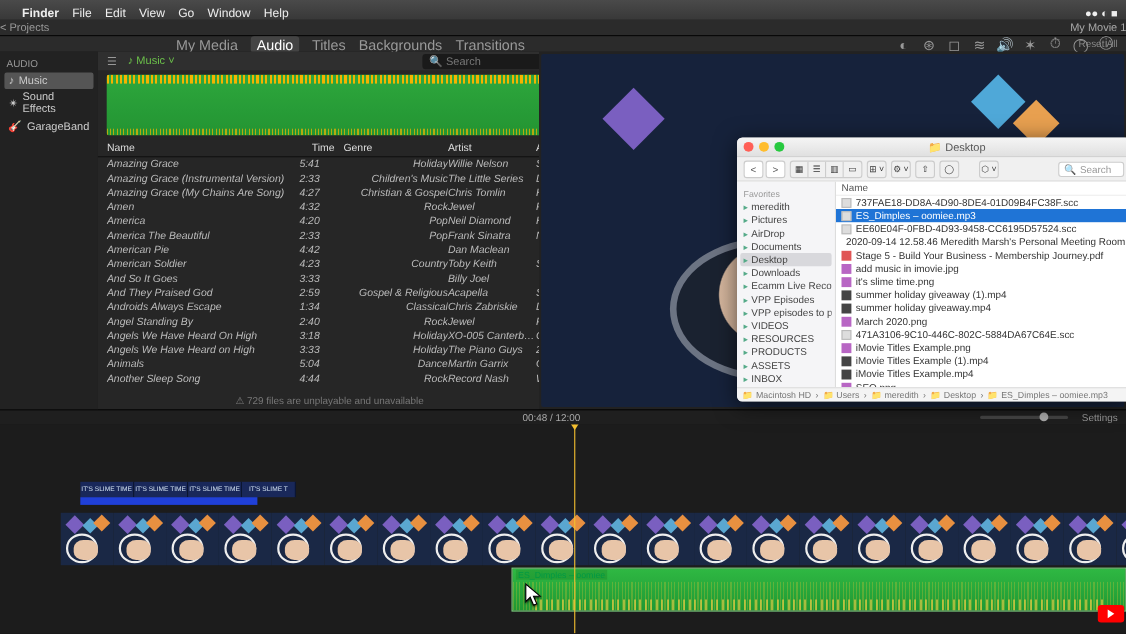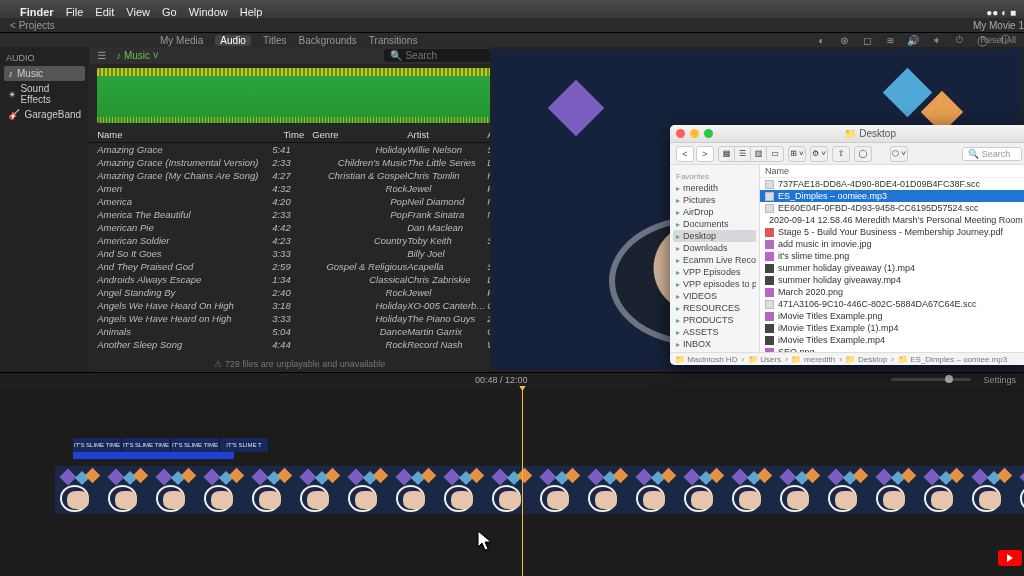--- a/index.html
+++ b/index.html
@@ -7,25 +7,25 @@
 
 
 .menubar { height: 18px; background: linear-gradient(#4a4a4a,#383838); display: flex; align-items: flex-end; padding: 0 8px; color: #eee; font-size: 11px; gap: 12px; }
 .menubar .apple { font-size: 12px; }
 .menubar .app { font-weight: bold; }
 .menubar .spacer { flex: 1; }
 .menubar .right-icons { display: flex; gap: 6px; font-size: 10px; }
 
 
 .projbar { height: 15px; background: #2b2b2b; display: flex; align-items: center; color: #aaa; font-size: 10px; border-bottom: 1px solid #000; }
-.projbar .left { width: 90px; padding-left: 10px; color: #999; }
+.projbar .left { width: 90px; color: #999; }
 .projbar .mid { flex: 1; text-align: right; }
 
 
-.tabsrow { height: 14px; background: #2b2b2b; display: flex; font-size: 10px; color: #999; }
+.tabsrow { height: 14px; background: #2b2b2b; display: flex; font-size: 13px; color: #999; }
 .tabsrow .leftwrap { display:flex; align-items:center; padding-left:160px; gap: 12px; }
 .tabsrow .tab.active { background: #444; color: #fff; padding: 0 5px; border-radius: 3px; }
 .tabsrow .rightwrap { margin-left: auto; display:flex; align-items:center; gap:10px; padding-right:12px; color:#888; }
 .ico { width: 13px; height: 13px; display:inline-flex; align-items:center; justify-content:center; color:#999; }
 
 
 .main { display: flex; height: 325px; }
 .leftpane { width: 490px; display: flex; flex-direction: column; background: #262626; }
 .rightpane { flex: 1; position: relative; background: #222; }
 
@@ -488,20 +488,24 @@
         <div class="mini-gem2"></div>
         <div class="mini-gem3"></div>
         <div class="mini-plate"></div>
         <div class="mini-hand"></div>
       </div>
       <div class="thumb">
         <div class="mini-gem1"></div>
         <div class="mini-plate"></div>
       </div>
     </div>
+  <div class="audioclip">
+    <span class="lbl">ES_Dimples – oomiee</span>
+    <div class="wf"></div>
+  </div>
 </div>
 
 <div class="finder">
   <div class="ttl">
     <span class="dot r"></span>
     <span class="dot y"></span>
     <span class="dot g"></span>
     <span class="tlabel">📁 <span>Desktop</span></span>
   </div>
   <div class="tbar">

